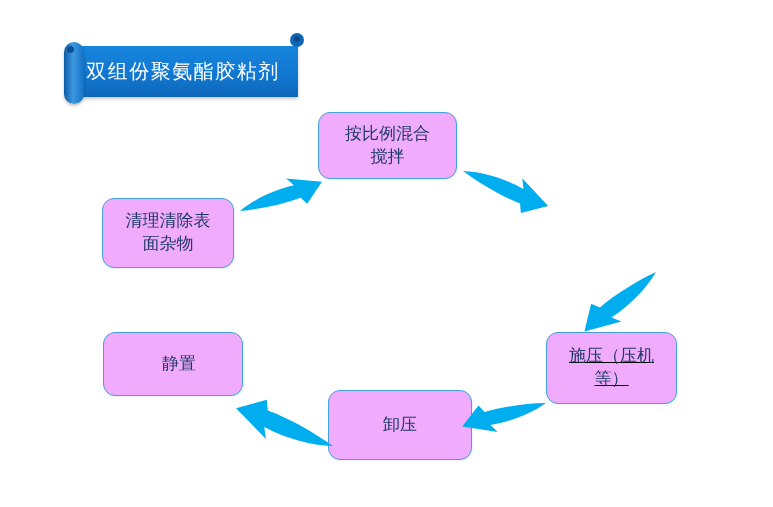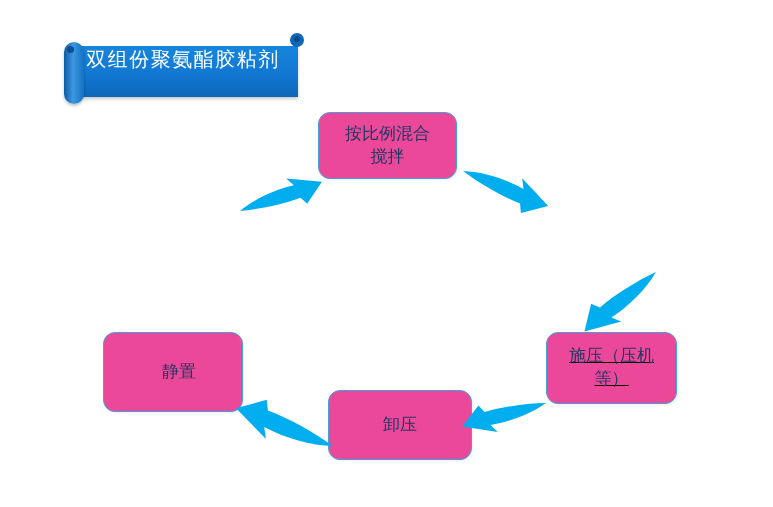--- a/index.html
+++ b/index.html
@@ -13,21 +13,21 @@
   }
 
   
   .banner { position: absolute; left: 0; top: 0; }
   .banner-band {
     position: absolute;
     left: 68px; top: 46px;
     width: 230px; height: 51px;
     background: linear-gradient(180deg, #1785DD 0%, #1178D2 55%, #0D67B9 100%);
     box-shadow: 0 2px 3px rgba(0,0,0,0.22);
-    display: flex; align-items: flex-start; justify-content: center;
+    display: flex; align-items: center; justify-content: center;
   }
   .banner-text {
     color: #ffffff;
     font-size: 20px;
     letter-spacing: 1.5px;
     white-space: nowrap;
   }
   .banner-roll {
     position: absolute;
     left: 64px; top: 42px;
@@ -57,38 +57,38 @@
     left: 4px; top: 3px;
     width: 6px; height: 6px;
     border-radius: 50%;
     background: #0A4A88;
   }
 
   
   .step {
     position: absolute;
     box-sizing: border-box;
-    background: #ec4899;
+    background: #f0abfc;
     border: 1.5px solid #41A2DC;
     border-radius: 12px;
     display: flex; align-items: center; justify-content: center;
     box-shadow: 1px 1px 2px rgba(40,110,170,0.10);
   }
   .step span {
     color: #1F3864;
     font-size: 17px;
     line-height: 1.35;
     text-align: center;
     white-space: pre-line;
   }
   .step-mix     { left: 318px; top: 112px; width: 139px; height: 67px; }
   .step-glue    { left: 543px; top: 200px; width: 132px; height: 68px; }
   .step-press   { left: 546px; top: 332px; width: 131px; height: 72px; text-decoration: underline; }
   .step-release { left: 328px; top: 390px; width: 144px; height: 70px; }
-  .step-rest    { left: 103px; top: 332px; width: 140px; height: 80px; padding-left: 12px; }
+  .step-rest    { left: 103px; top: 332px; width: 140px; height: 64px; padding-left: 12px; }
   .step-clean   { left: 102px; top: 198px; width: 132px; height: 70px; }
 
   
   .arrows {
     position: absolute;
     left: 0; top: 0;
     pointer-events: none;
   }
 </style>
 </head>
@@ -97,20 +97,24 @@
 <div class="canvas">
 
   <div class="banner">
     <div class="banner-band">
       <span class="banner-text">双组份聚氨酯胶粘剂</span>
     </div>
     <div class="banner-roll"></div>
     <div class="banner-curl"></div>
   </div>
 
+  <div class="step step-clean">
+    <span>清理清除表
+面杂物</span>
+  </div>
   <div class="step step-mix">
     <span>按比例混合
 搅拌</span>
   </div>
   <div class="step step-press">
     <span>施压（压机
 等）</span>
   </div>
   <div class="step step-release">
     <span>卸压</span>

